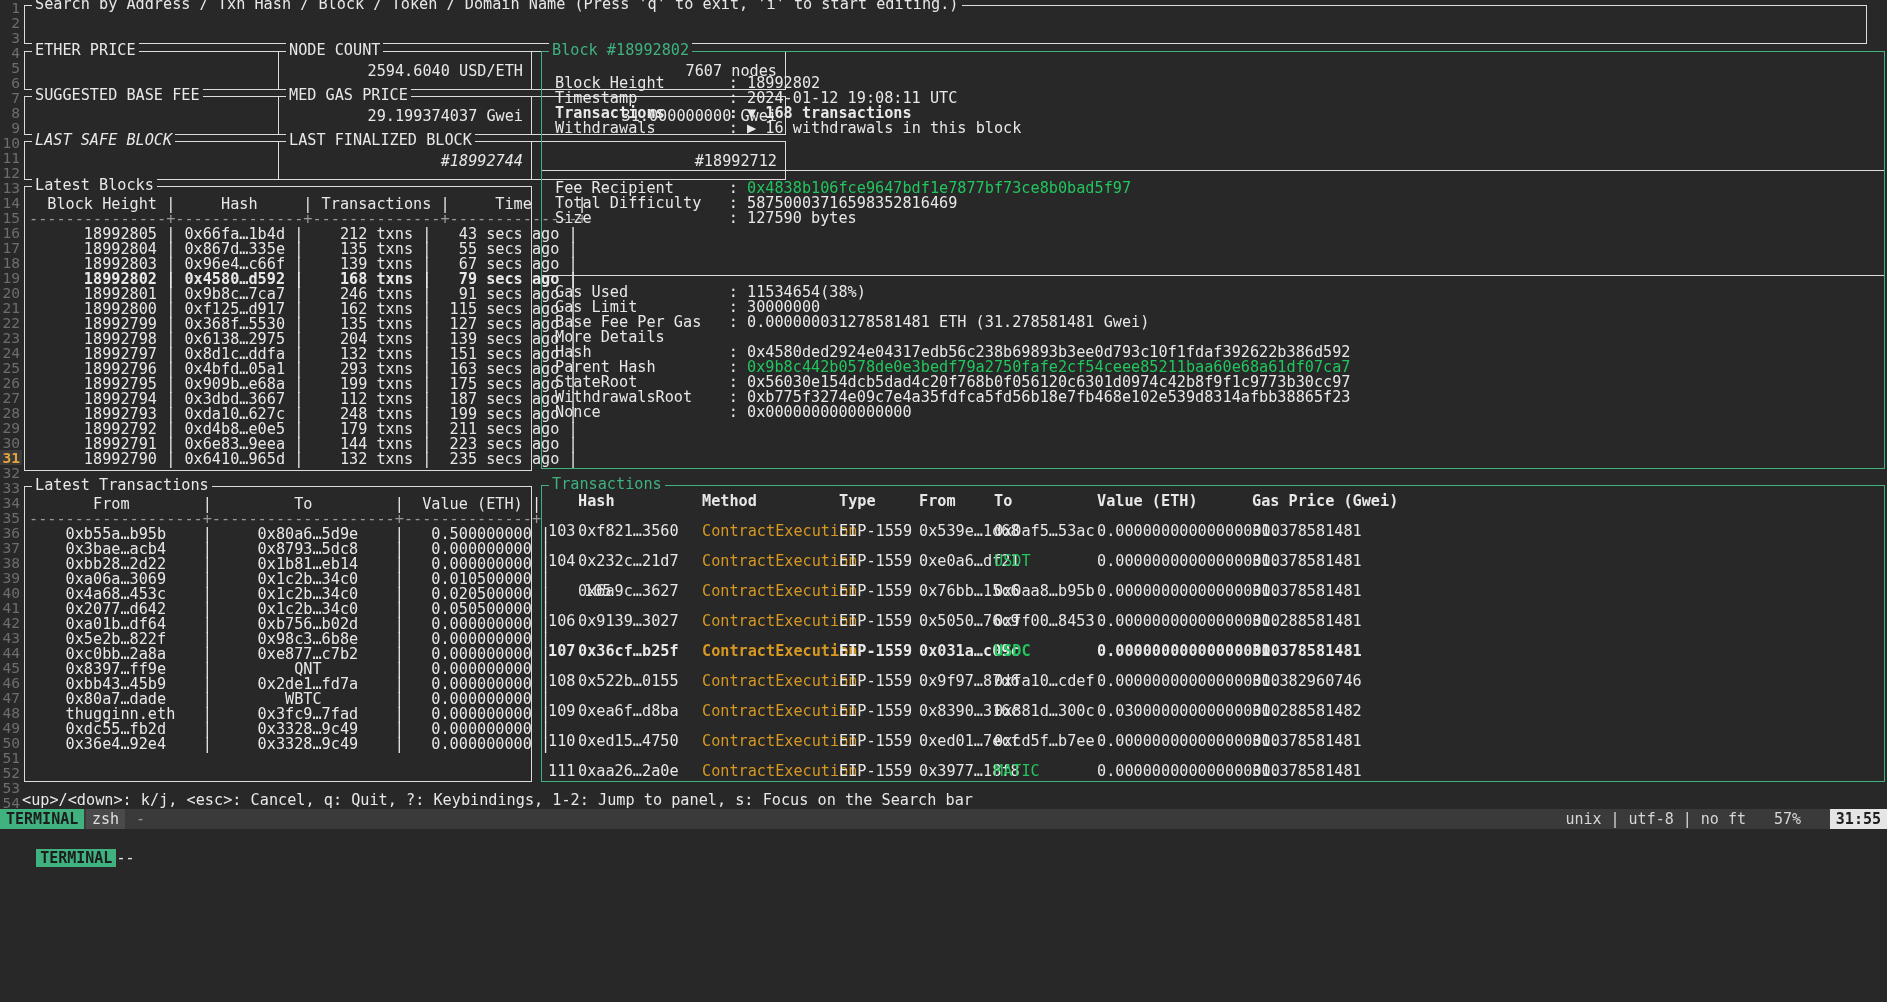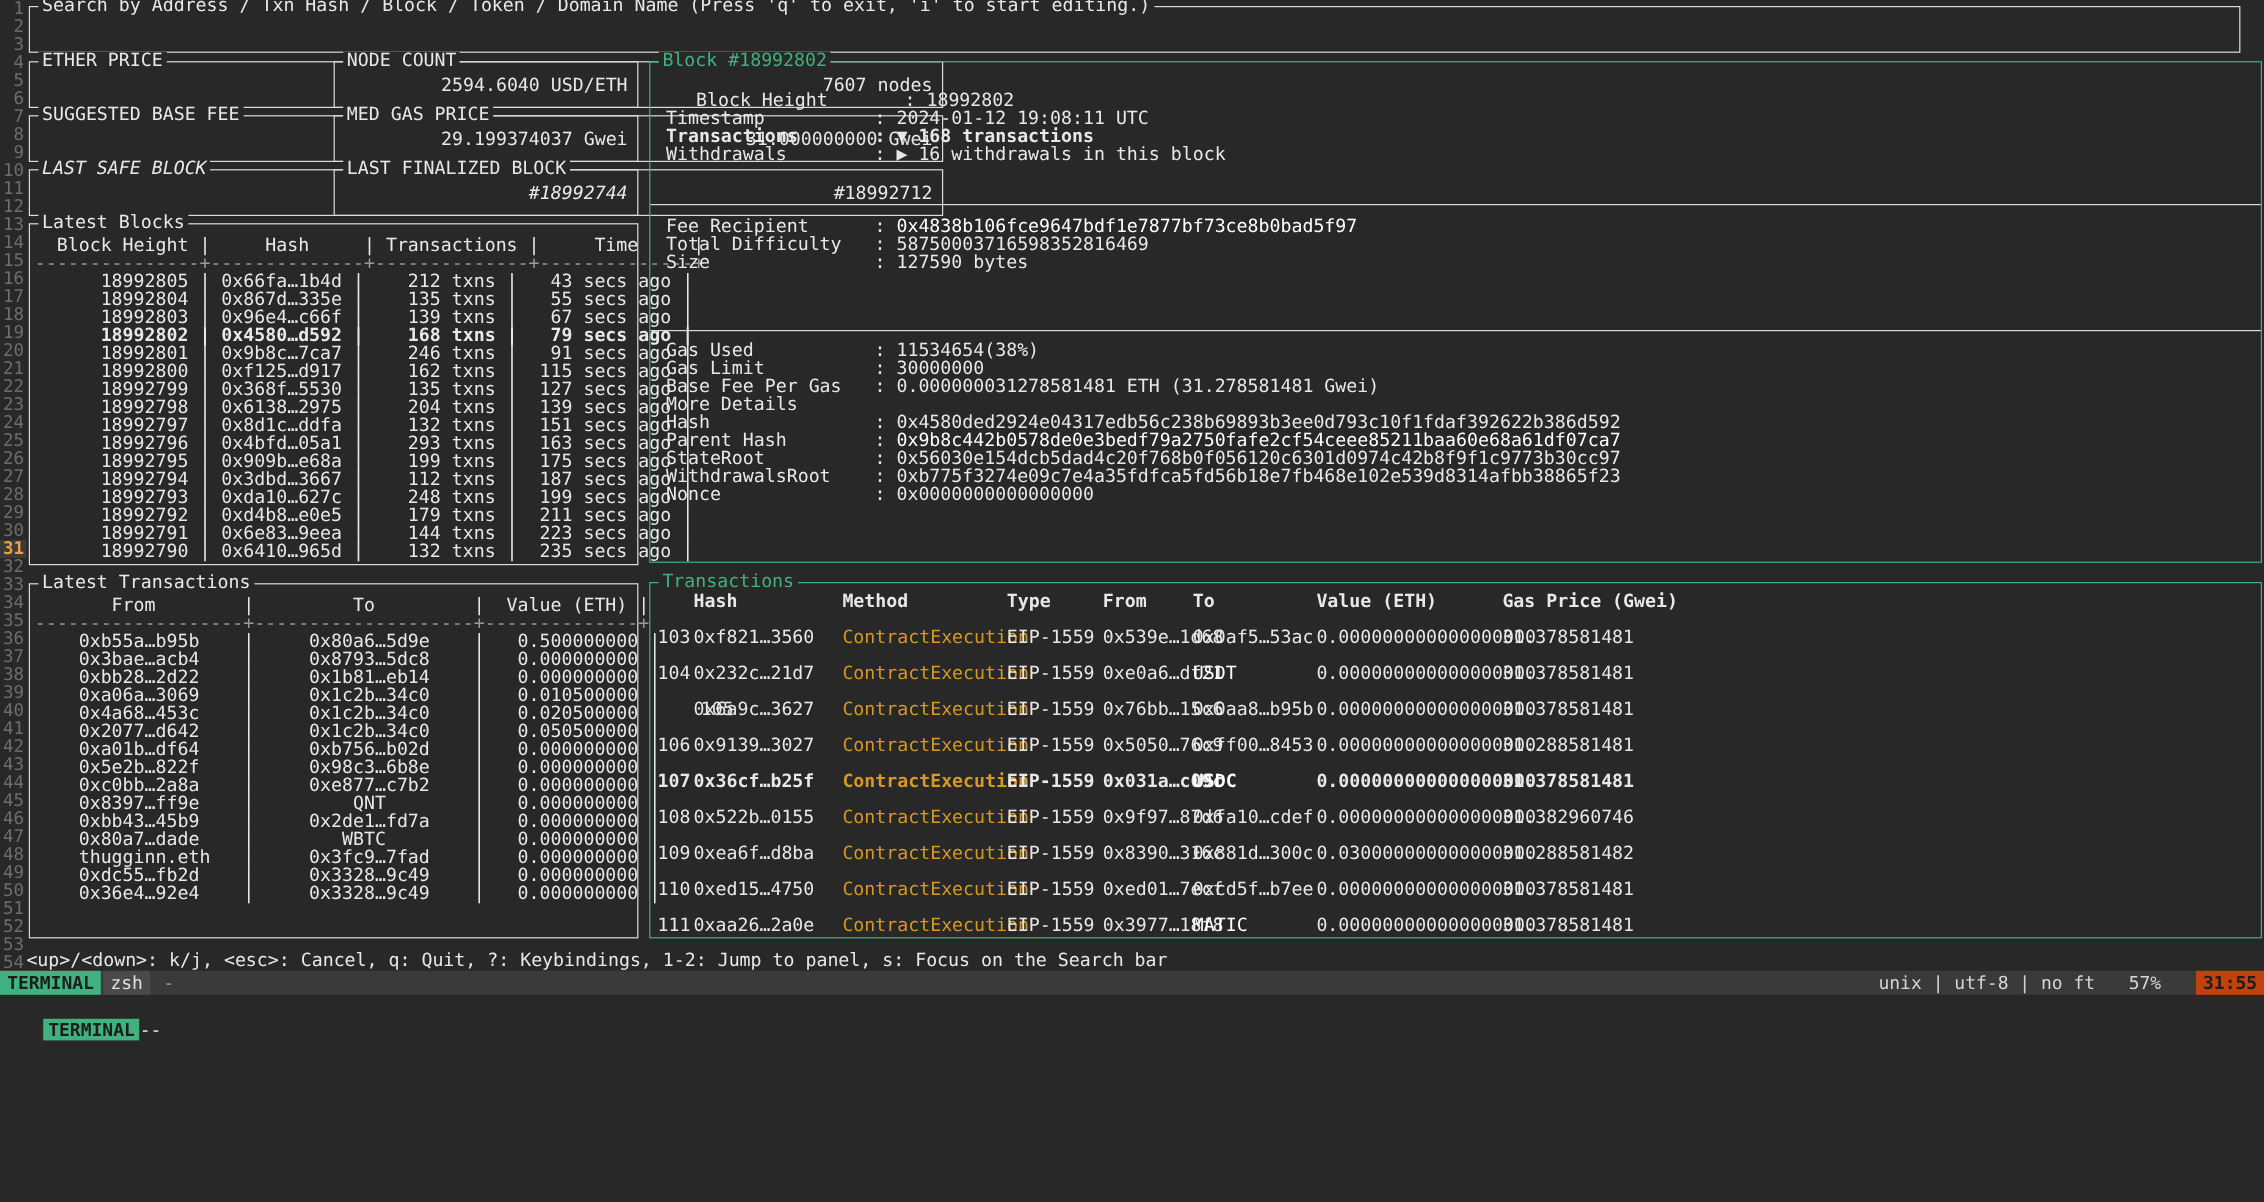--- a/index.html
+++ b/index.html
@@ -61,21 +61,21 @@
   .boxval {
     position: absolute;
     right: 8px;
     white-space: pre;
     line-height: 15px;
   }
 
   .mono { white-space: pre; line-height: 15px; }
   .bold { font-weight: bold; }
   .dim { color: #9a9a9a; }
-  .cyan { color: #ffffff; }
+  .cyan { color: #22c55e; }
   .orange { color: #d79921; }
 
   
   .hr {
     position: absolute;
     height: 1px;
     background: #dcdcdc;
   }
 
   
@@ -92,21 +92,21 @@
     background: #3a3a3a;
     color: #d6d6d6;
     font-size: 15px;
     line-height: 20px;
     white-space: pre;
   }
   .statusline .seg { position: absolute; top: 0; height: 20px; padding: 0 6px; }
   .seg-terminal { left: 0; background: #3fb27f; color: #1d1d1d; font-weight: bold; }
   .seg-zsh { background: #4a4a4a; color: #e0e0e0; }
   .seg-dash { background: #3a3a3a; color: #9a9a9a; }
-  .seg-clock { background: #c2410c; color: #1d1d1d; font-weight: bold; right: 0; }
+  .seg-clock { background: #e5e5e5; color: #1d1d1d; font-weight: bold; right: 0; }
   .seg-pct { color: #d6d6d6; }
 
   .lastline {
     position: absolute; left: 0; top: 831px;
     width: 1887px; height: 18px;
     white-space: pre; line-height: 18px;
     font-size: 15px;
   }
   .lastline .tmuxtag { background: #3fb27f; color: #1d1d1d; font-weight: bold; padding: 0 4px;}
 </style>
@@ -252,21 +252,21 @@
           <div class="mono">    thugginn.eth   |     0x3fc9…7fad    |   0.000000000 |</div>
           <div class="mono">    0xdc55…fb2d    |     0x3328…9c49    |   0.000000000 |</div>
           <div class="mono">    0x36e4…92e4    |     0x3328…9c49    |   0.000000000 |</div>
         </div>
     </div>
 
     <div class="box green" style="left:519px; top:51px; width:1344px; height:418px;">
       <div class="boxtitle">Block #18992802</div>
 
       <div id="block-fields-1" style="position:absolute; left:13px; top:24px;">
-          <div class="mono" style="height: 15px; margin-left: 25px;"><span>Block Height       </span><span>: </span><span>18992802</span></div>
+          <div class="mono" style="height: 15px;"><span>Block Height       </span><span>: </span><span>18992802</span></div>
           <div class="mono" style="height: 15px;"><span>Timestamp          </span><span>: </span><span>2024-01-12 19:08:11 UTC</span></div>
           <div class="mono" style="height: 15px;"><span class="bold">Transactions       </span><span class="bold">: </span><span class="bold">▼ </span><span class="bold">168 transactions</span></div>
           <div class="mono" style="height: 15px;"><span>Withdrawals        </span><span>: </span><span>▶ </span><span>16 withdrawals in this block</span></div>
         </div>
 
       <div class="hr" style="left:0px; top:118px; width:1342px;"></div>
 
       <div id="block-fields-2" style="position:absolute; left:13px; top:129px;">
           <div class="mono" style="height: 15px;"><span>Fee Recipient      </span><span>: </span><span class="cyan">0x4838b106fce9647bdf1e7877bf73ce8b0bad5f97</span></div>
           <div class="mono" style="height: 15px;"><span>Total Difficulty   </span><span>: </span><span>58750003716598352816469</span></div>

